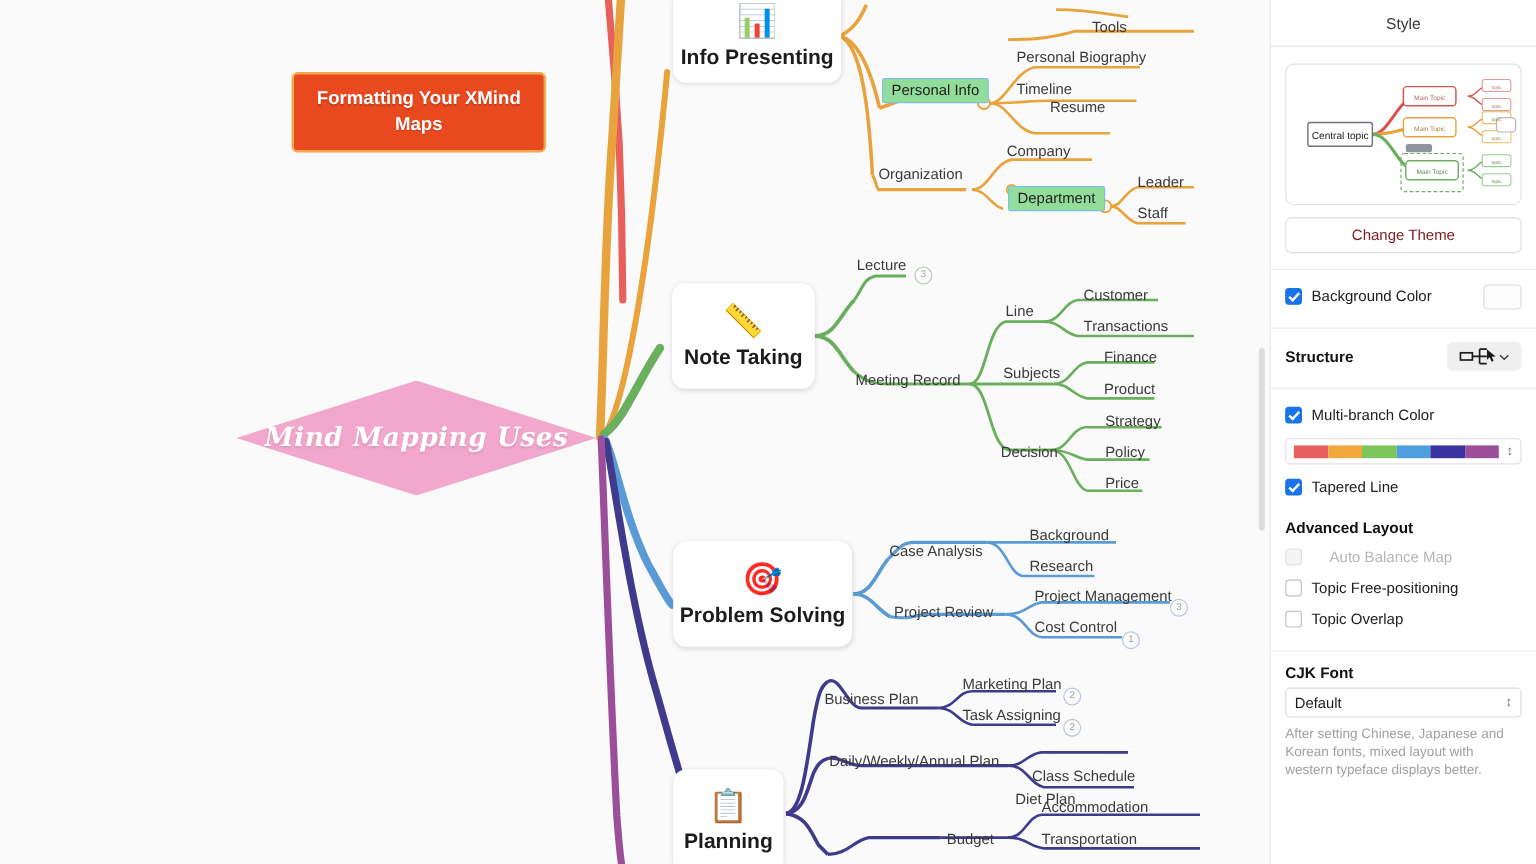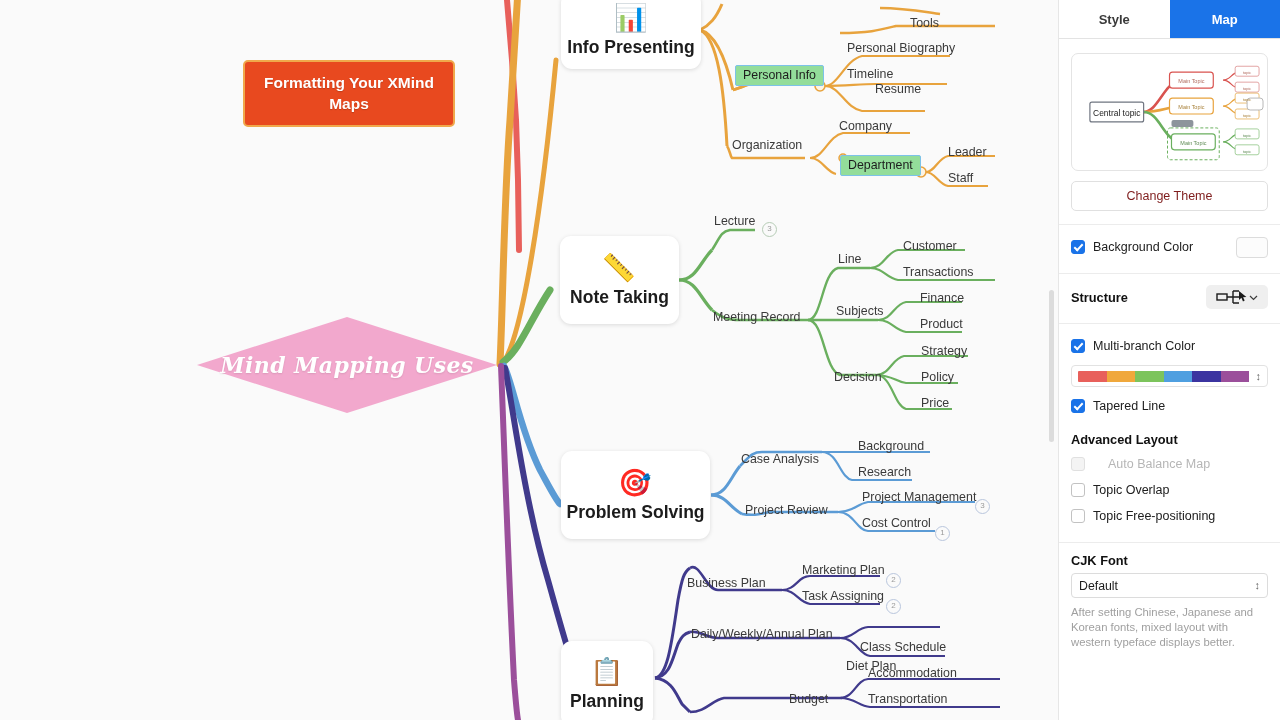--- a/index.html
+++ b/index.html
@@ -81,21 +81,21 @@
 
   
   #panel{
     position:absolute;left:1058px;top:0;width:222px;height:720px;
     background:#fff;border-left:1px solid #e6e6e6;box-sizing:border-box;
     font-size:12.5px;color:#222;
   }
   .tabs{display:flex;height:38px;border-bottom:1px solid #e3e3e3;}
   .tab{
     flex:1;display:flex;align-items:center;justify-content:center;
-    font-size:13px;color:#3a3a3a;cursor:default;font-weight:bold;
+    font-size:13px;color:#3a3a3a;cursor:default;
   }
   .tab.active{background:#1a73e8;color:#fff;}
 
   .theme-box{
     margin:14px 12px 0;height:116px;border:1px solid #e4e4e4;border-radius:7px;
     background:#fff;position:relative;overflow:hidden;
   }
   .change-theme{
     margin:10px 12px 0;height:28px;border:1px solid #e0e0e0;border-radius:5px;
     display:flex;align-items:center;justify-content:center;font-size:12.5px;color:#7f1d1d;
@@ -309,21 +309,20 @@
     <div class="node" style="left:868px;top:666px;">Accommodation</div>
     <div class="node" style="left:868px;top:692px;">Transportation</div>
 
     <div class="v-scroll"></div>
   </div>
 
   <div id="panel">
 
     <div class="tabs">
       <div class="tab">Style</div>
-      <div class="tab active">Map</div>
     </div>
 
     <div class="theme-box">
       <svg viewBox="0 0 196 116" style="position:absolute;inset:0;width:100%;height:100%;">
         <path d="M72,58 C86,58 92,30 108,26" stroke="#d9534f" stroke-width="2.6" fill="none"></path>
         <path d="M72,58 C88,58 94,54 108,52" stroke="#e8a33d" stroke-width="2.6" fill="none"></path>
         <path d="M72,58 C88,58 92,86 108,88" stroke="#6aaf5e" stroke-width="2.6" fill="none"></path>
         <path d="M152,26 C160,26 160,18 168,18" stroke="#d9534f" stroke-width="1.2" fill="none"></path>
         <path d="M152,26 C160,26 160,34 168,34" stroke="#d9534f" stroke-width="1.2" fill="none"></path>
         <path d="M152,52 C160,52 160,44 168,44" stroke="#e8a33d" stroke-width="1.2" fill="none"></path>
@@ -412,25 +411,25 @@
     </div>
 
     <div class="sect-h">Advanced Layout</div>
 
     <div class="row" style="margin-top:4px;gap:15px;">
       <span class="cb dis"></span>
       <span class="lbl-t dis">Auto Balance Map</span>
     </div>
     <div class="row">
       <span class="cb"></span>
-      <span class="lbl-t">Topic Overlap</span>
+      <span class="lbl-t">Topic Free-positioning</span>
     </div>
     <div class="row">
       <span class="cb"></span>
-      <span class="lbl-t">Topic Free-positioning</span>
+      <span class="lbl-t">Topic Overlap</span>
     </div>
 
     <div class="sep"></div>
 
     <div class="sect-h" style="margin-top:10px;">CJK Font</div>
     <div class="select">
       <span>Default</span>
       <span class="updown">↕</span>
     </div>
     <div class="hint">After setting Chinese, Japanese and Korean fonts, mixed layout with western typeface displays better.</div>

